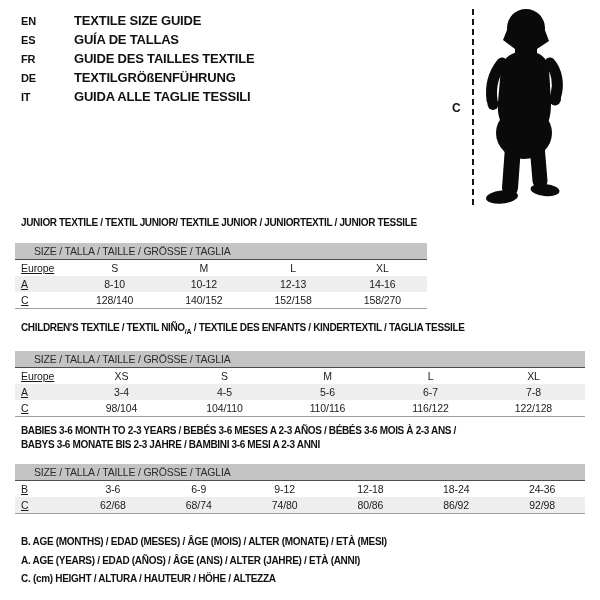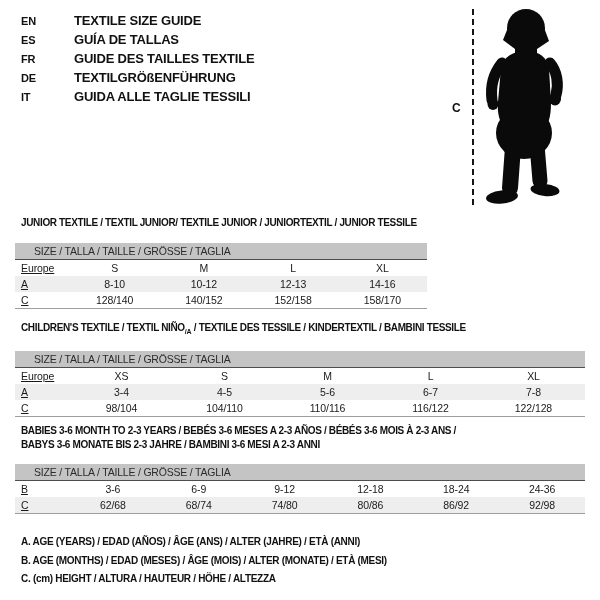--- a/index.html
+++ b/index.html
@@ -118,28 +118,28 @@
         <td>8-10</td>
         <td>10-12</td>
         <td>12-13</td>
         <td>14-16</td>
       </tr>
       <tr>
         <td class="lbl">C</td>
         <td>128/140</td>
         <td>140/152</td>
         <td>152/158</td>
-        <td>158/170</td>
+        <td>158/270</td>
       </tr>
     </tbody>
   </table>
 </div>
 
 <div class="tbl-section t2">
-  <div class="tbl-title"><span>CHILDREN'S TEXTILE / TEXTIL NIÑO</span><span class="subsc">/A</span><span> / TEXTILE DES TESSILE / KINDERTEXTIL / BAMBINI TESSILE</span></div>
+  <div class="tbl-title"><span>CHILDREN'S TEXTILE / TEXTIL NIÑO</span><span class="subsc">/A</span><span> / TEXTILE DES ENFANTS / KINDERTEXTIL / TAGLIA TESSILE</span></div>
   <table class="size-table">
     <colgroup>
         <col class="col-label">
         <col>
         <col>
         <col>
         <col>
         <col>
       </colgroup>
     <thead>
@@ -213,16 +213,16 @@
         <td>74/80</td>
         <td>80/86</td>
         <td>86/92</td>
         <td>92/98</td>
       </tr>
     </tbody>
   </table>
 </div>
 
 <div class="notes">
+  <div class="note-line">B. AGE (MONTHS) / EDAD (MESES) / ÂGE (MOIS) / ALTER (MONATE) / ETÀ (MESI)</div>
   <div class="note-line">A. AGE (YEARS) / EDAD (AÑOS) / ÂGE (ANS) / ALTER (JAHRE) / ETÀ (ANNI)</div>
-  <div class="note-line">B. AGE (MONTHS) / EDAD (MESES) / ÂGE (MOIS) / ALTER (MONATE) / ETÀ (MESI)</div>
   <div class="note-line">C. (cm) HEIGHT / ALTURA / HAUTEUR / HÖHE / ALTEZZA</div>
 </div>
 
 </body></html>

